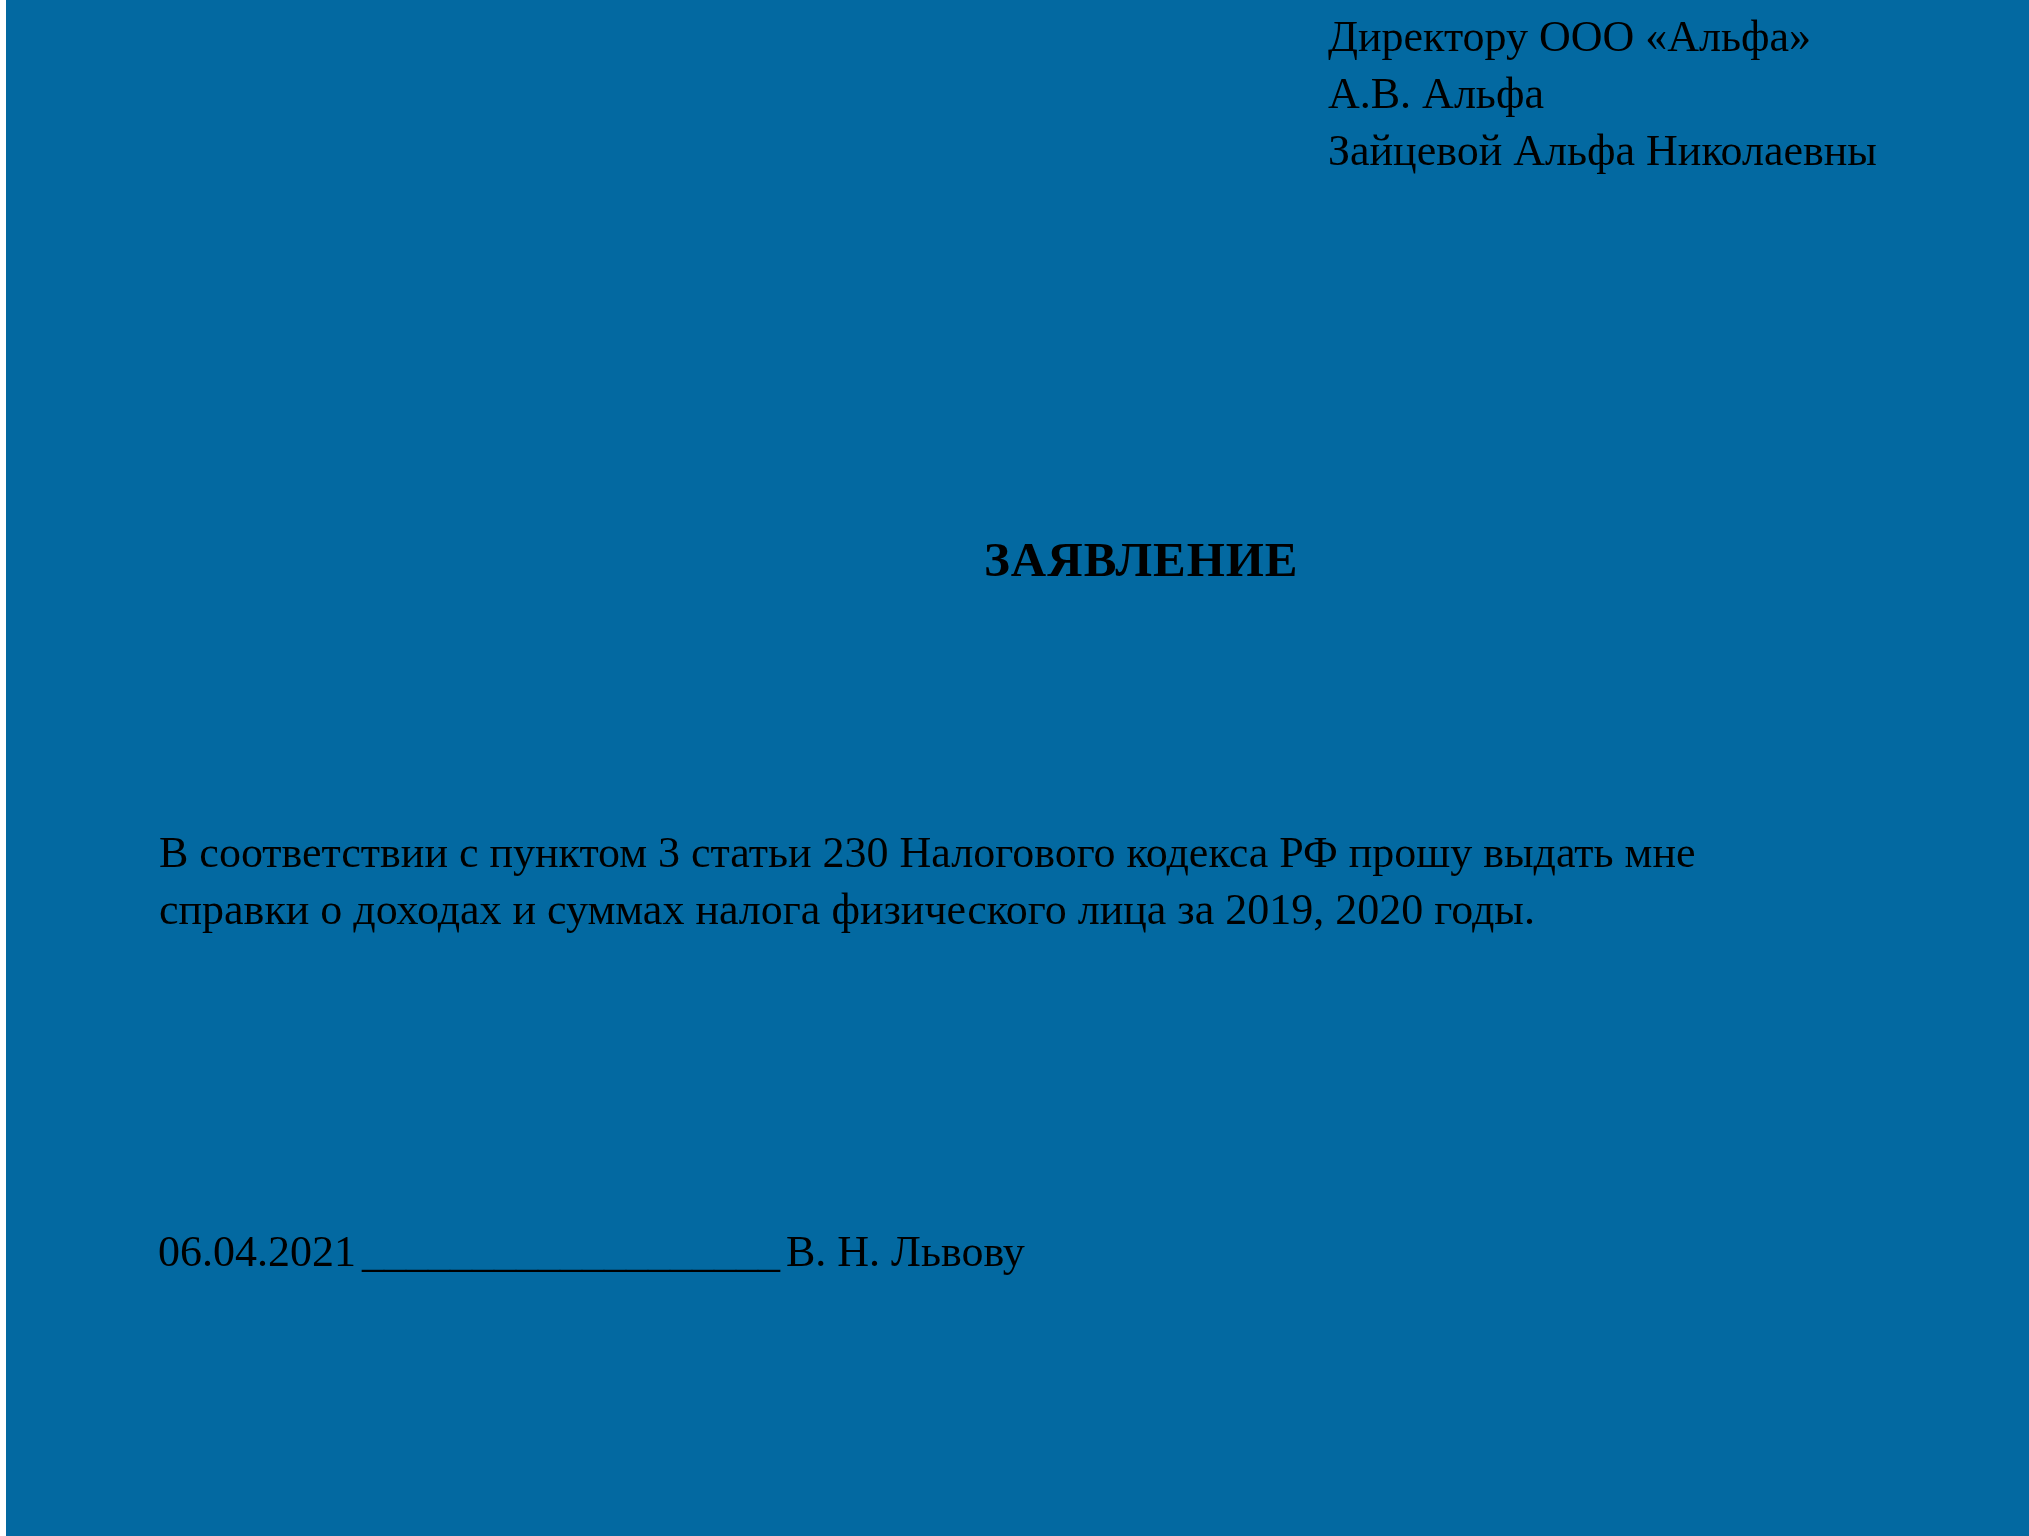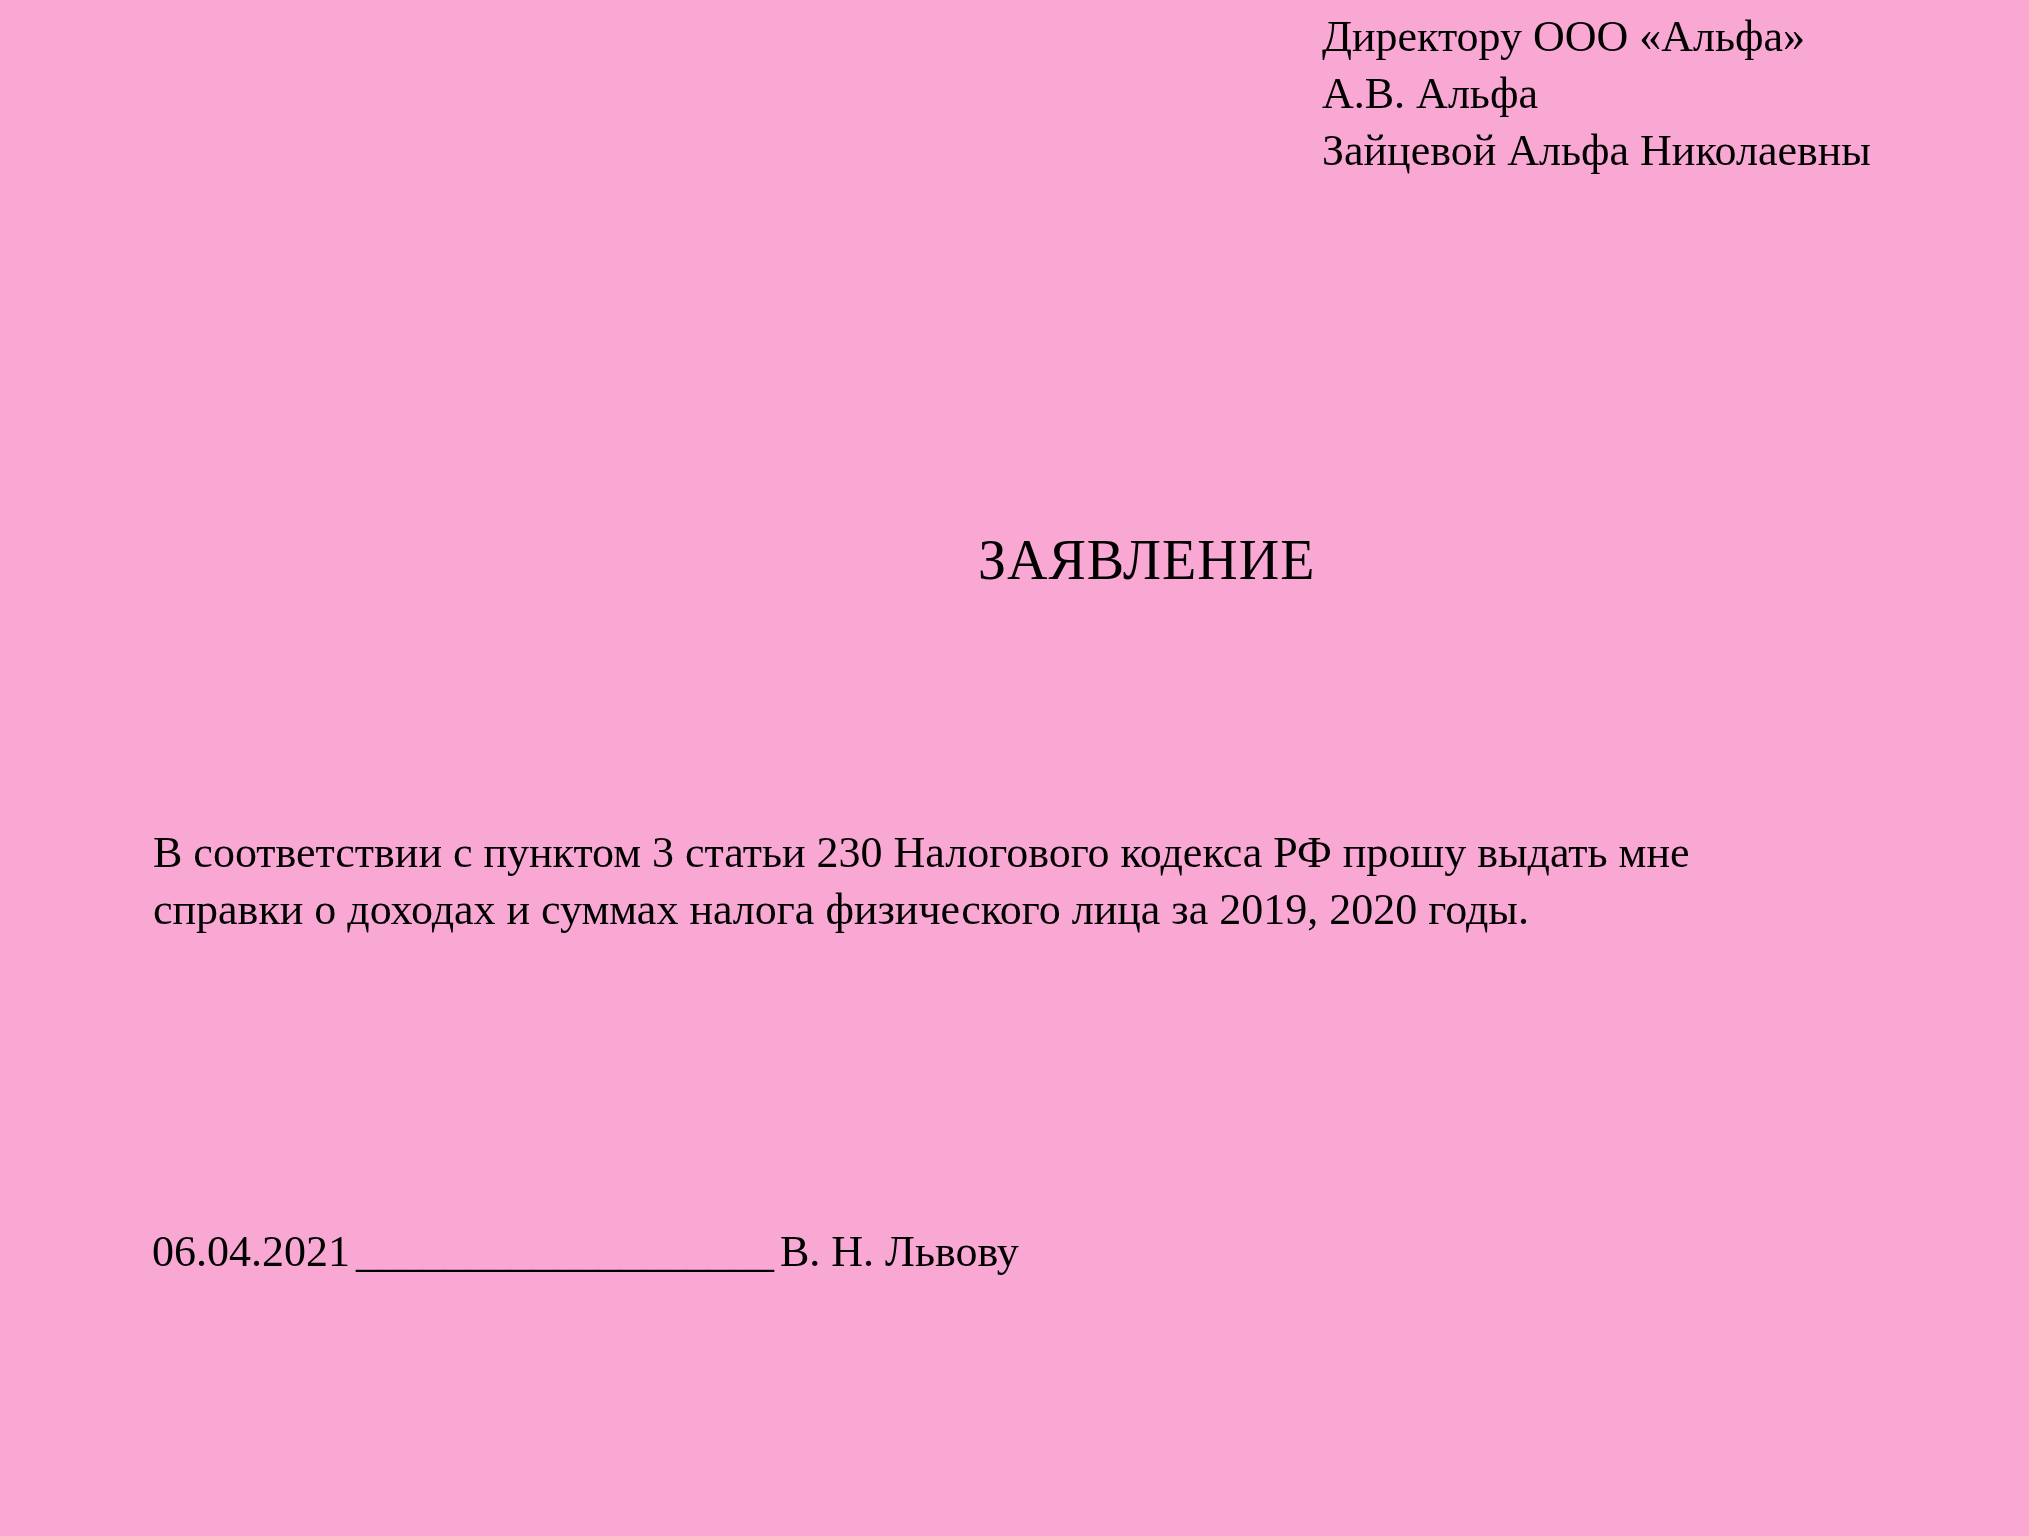--- a/index.html
+++ b/index.html
@@ -11,38 +11,40 @@
     height: 1536px;
     background: #ffffff;
     color: #000000;
     font-family: "Liberation Serif", "DejaVu Serif", serif;
     position: relative;
     overflow: hidden;
   }
   .doc {
     position: absolute;
     inset: 0;
-    background: #f9a8d4;
+    background: #0369a1;
+    margin-left: 6px;
   }
   .addressee {
     position: absolute;
     left: 1322px;
     top: 8px;
     font-size: 44px;
     line-height: 57px;
     white-space: nowrap;
   }
   .title {
     position: absolute;
     left: 978px;
     top: 531px;
-    font-size: 56px;
+    font-size: 49px;
     line-height: 58px;
     letter-spacing: 1px;
     white-space: nowrap;
+    font-weight: bold;
   }
   .body-par {
     position: absolute;
     left: 153px;
     top: 824px;
     font-size: 44px;
     line-height: 57px;
     white-space: nowrap;
   }
   .sign-row {

